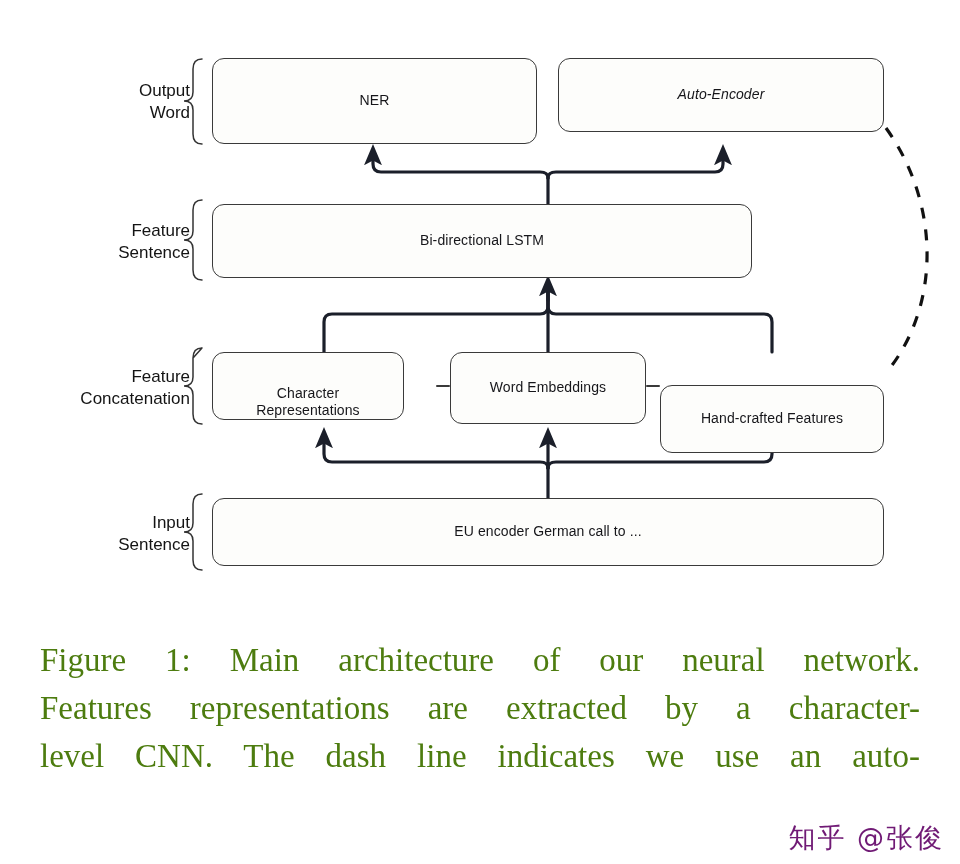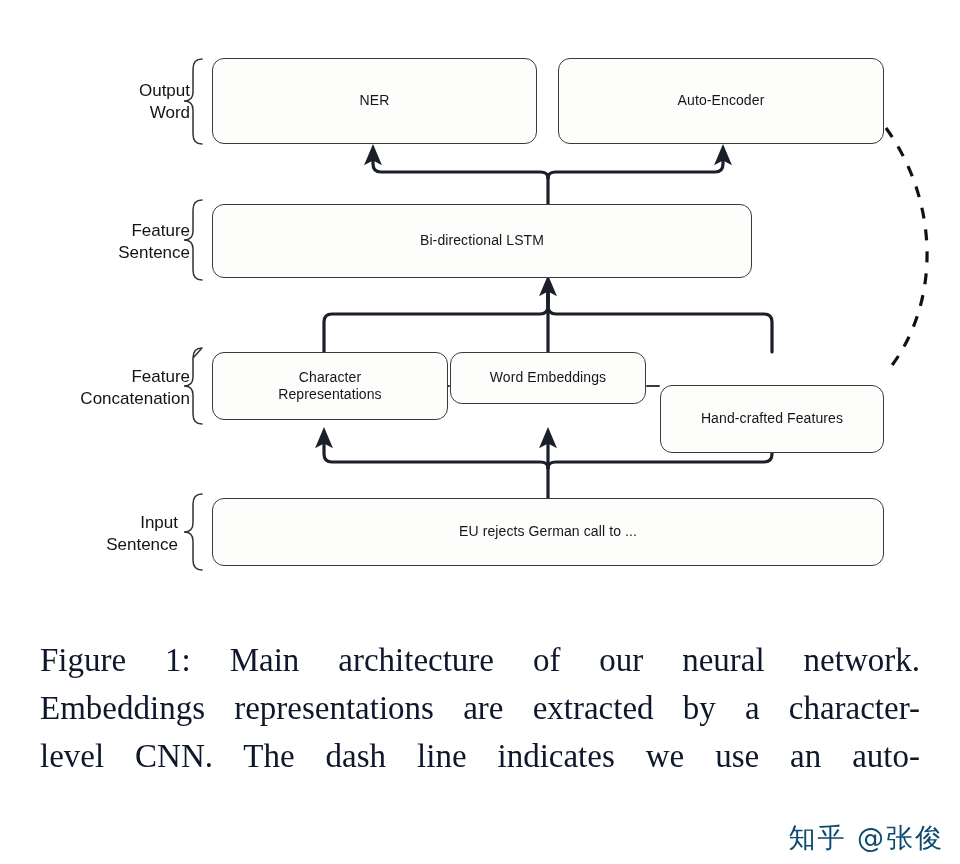--- a/index.html
+++ b/index.html
@@ -47,67 +47,67 @@
     justify-content: center;
     text-align: center;
     font-size: 14px;
     color: #16161a;
     line-height: 1.22;
     letter-spacing: 0.1px;
   }
   .node .node-label { display: block; padding: 0 6px; }
 
   #node-ner        { left: 212px; top: 58px;  width: 325px; height: 86px; }
-  #node-autoenc    { left: 558px; top: 58px;  width: 326px; height: 86px; }
+  #node-autoenc    { left: 558px; top: 58px;  width: 326px; height: 74px; font-style: italic; }
   #node-lstm       { left: 212px; top: 204px; width: 540px; height: 74px; }
-  #node-charrep    { left: 212px; top: 352px; width: 236px; height: 68px; }
-  #node-wordemb    { left: 450px; top: 352px; width: 196px; height: 52px; }
+  #node-charrep    { left: 212px; top: 352px; width: 192px; height: 68px; align-items: flex-end; }
+  #node-wordemb    { left: 450px; top: 352px; width: 196px; height: 72px; }
   #node-handfeat   { left: 660px; top: 352px; width: 224px; height: 68px; margin-top: 33px; }
   #node-input      { left: 212px; top: 498px; width: 672px; height: 68px; }
 
   
   .group-label {
     position: absolute;
     text-align: right;
     font-size: 17px;
     color: #141414;
     line-height: 1.3;
     white-space: nowrap;
   }
   #label-output   { left: 60px;  top: 80px;  width: 130px; }
   #label-encoder  { left: 46px;  top: 220px; width: 144px; }
   #label-concat   { left: 18px;  top: 366px; width: 172px; }
-  #label-input    { left: 48px;  top: 512px; width: 130px; }
+  #label-input    { left: 60px;  top: 512px; width: 130px; }
 
   
   #caption {
     position: absolute;
     left: 40px;
     top: 636px;
     width: 880px;
     font-family: "Liberation Serif", serif;
     font-size: 33px;
     line-height: 48px;
-    color: #0f172a;
+    color: #4d7c0f;
     text-align: justify;
     text-justify: inter-word;
   }
   #caption .cap-line { display: block; }
   #caption .cap-line.stretch {
     text-align: justify;
     text-align-last: justify;
   }
 
   
   #watermark {
     position: absolute;
     right: 16px;
     bottom: 8px;
     font-size: 27px;
-    color: #0c4a6e;
+    color: #701a75;
     letter-spacing: 2px;
     font-family: "DejaVu Sans", sans-serif;
     white-space: nowrap;
     user-select: none;
   }
 </style>
 </head>
 <body>
 
 <div id="page">
@@ -201,26 +201,26 @@
 
     <div class="node" id="node-wordemb">
       <span class="node-label">Word Embeddings</span>
     </div>
 
     <div class="node" id="node-handfeat">
       <span class="node-label">Hand-crafted Features</span>
     </div>
 
     <div class="node" id="node-input">
-      <span class="node-label">EU rejects German call to ...</span>
+      <span class="node-label">EU encoder German call to ...</span>
     </div>
 
   </div>
 
   <div id="caption">
     <span class="cap-line stretch">Figure 1:  Main architecture of our neural network.</span>
-    <span class="cap-line stretch">Embeddings representations are extracted by a character-</span>
+    <span class="cap-line stretch">Features representations are extracted by a character-</span>
     <span class="cap-line stretch">level CNN. The dash line indicates we use an auto-</span>
   </div>
 
   <div id="watermark">知乎 @张俊</div>
 
 </div>
 
 </body></html>

